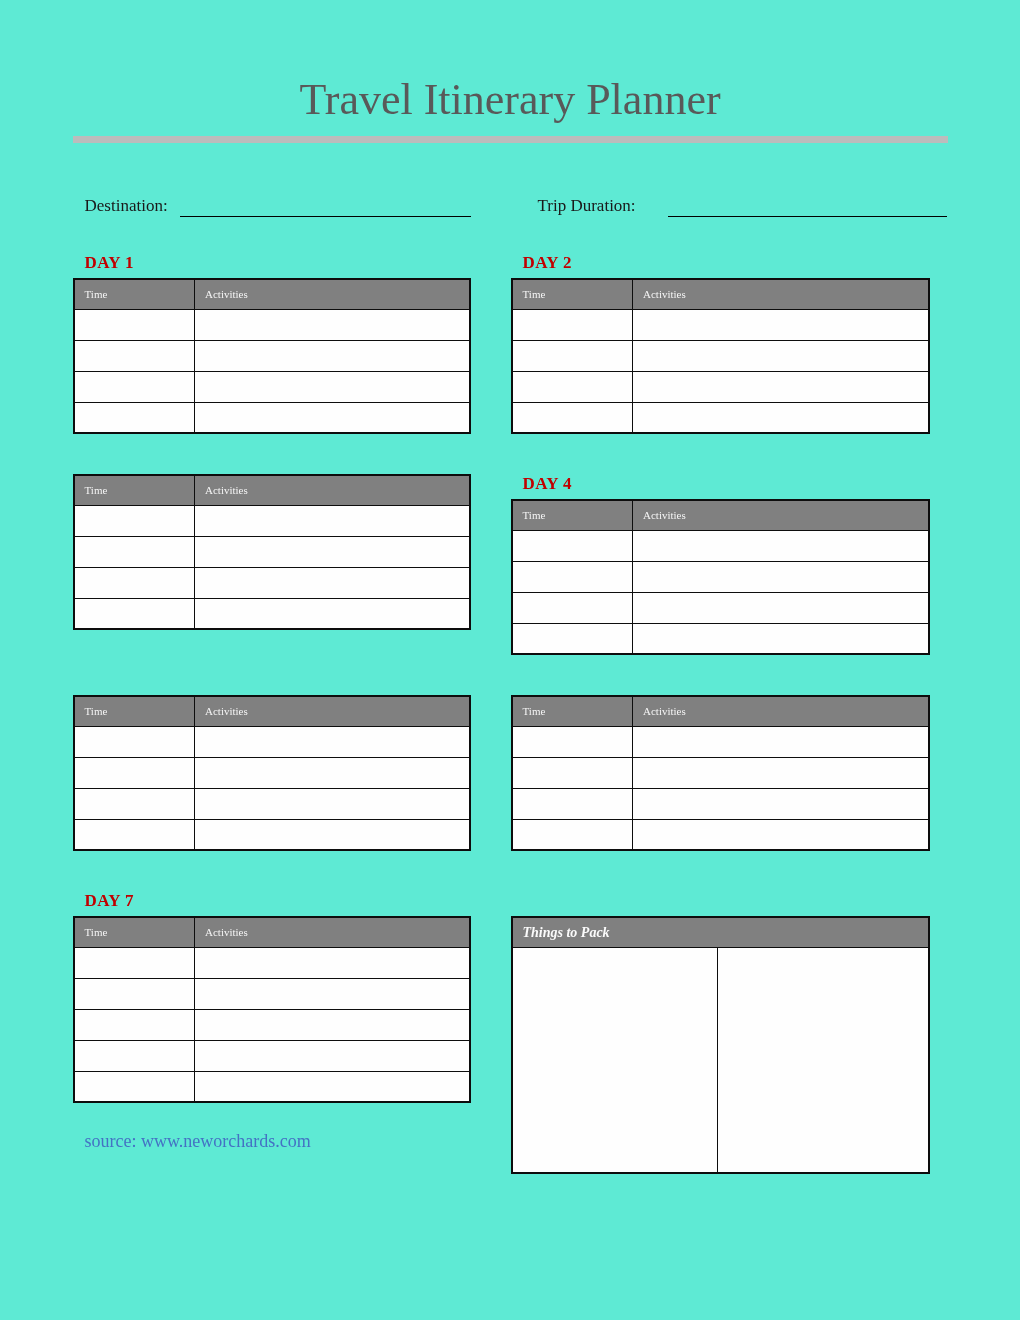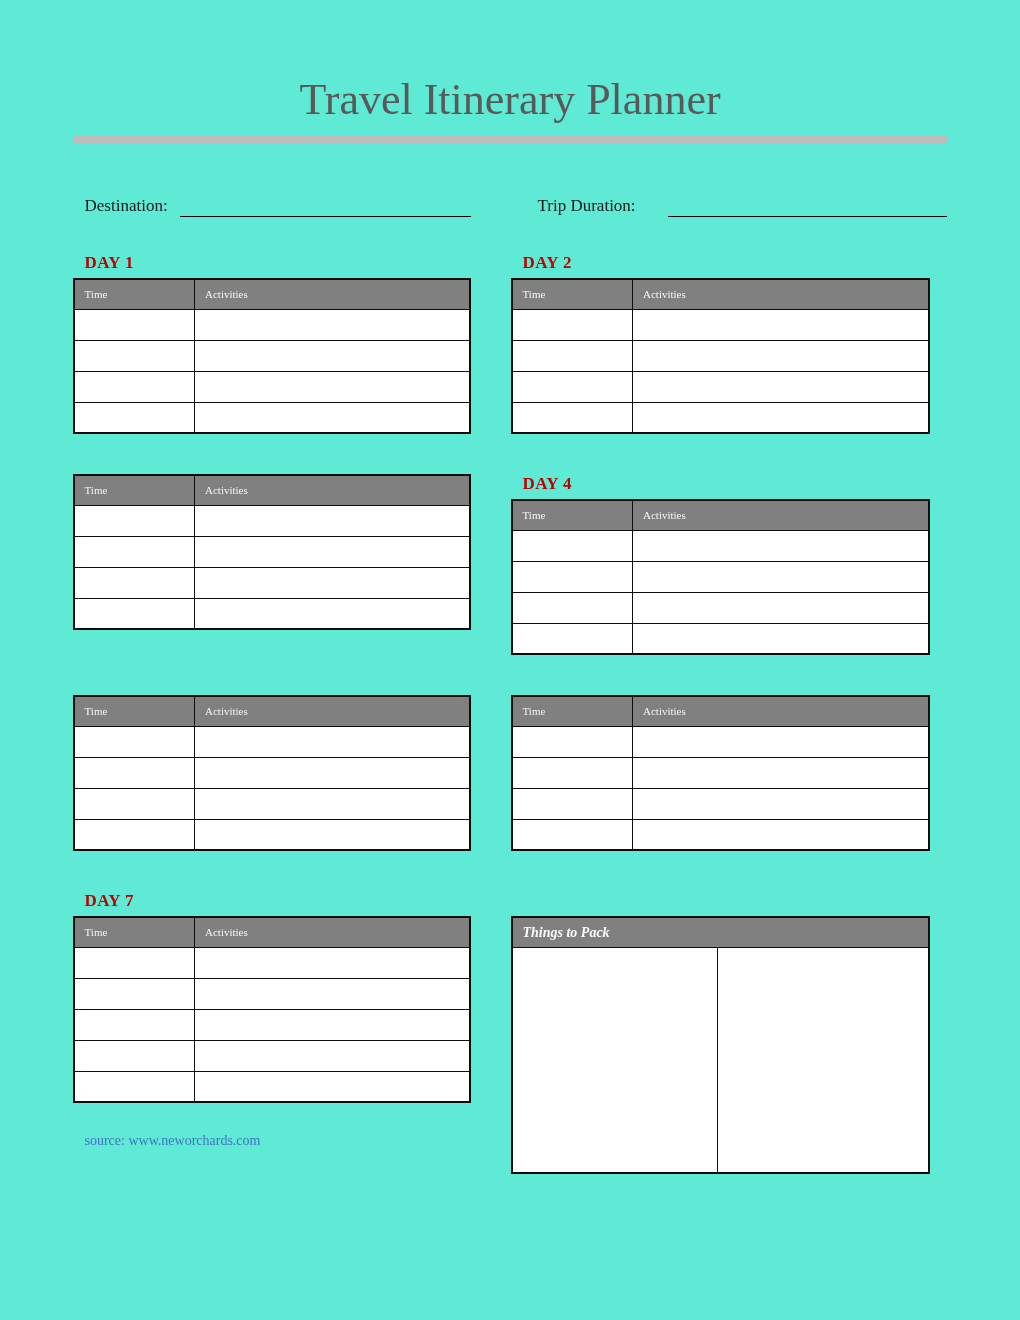--- a/index.html
+++ b/index.html
@@ -53,21 +53,21 @@
   .pack-header{
     background:var(--table-header-bg);color:#fbfbfb;
     font-weight:700;font-style:italic;font-size:14px;
     height:30px;line-height:30px;padding-left:10px;
     border-bottom:1px solid var(--border-dark);
   }
   .pack-body{display:flex;height:224px;}
   .pack-col-left{width:49.6%;border-right:1px solid var(--border-dark);}
   .pack-col-right{flex:1;}
   .source-line{
-    margin-top:27px;padding-left:12px;font-size:14px;
+    margin-top:27px;padding-left:12px;font-size:18px;
     color:var(--source-link);line-height:22px;
   }
 </style>
 </head>
 <body>
 
 <div class="page">
   <div class="content">
 
     <h1 class="doc-title">Travel Itinerary Planner</h1>

